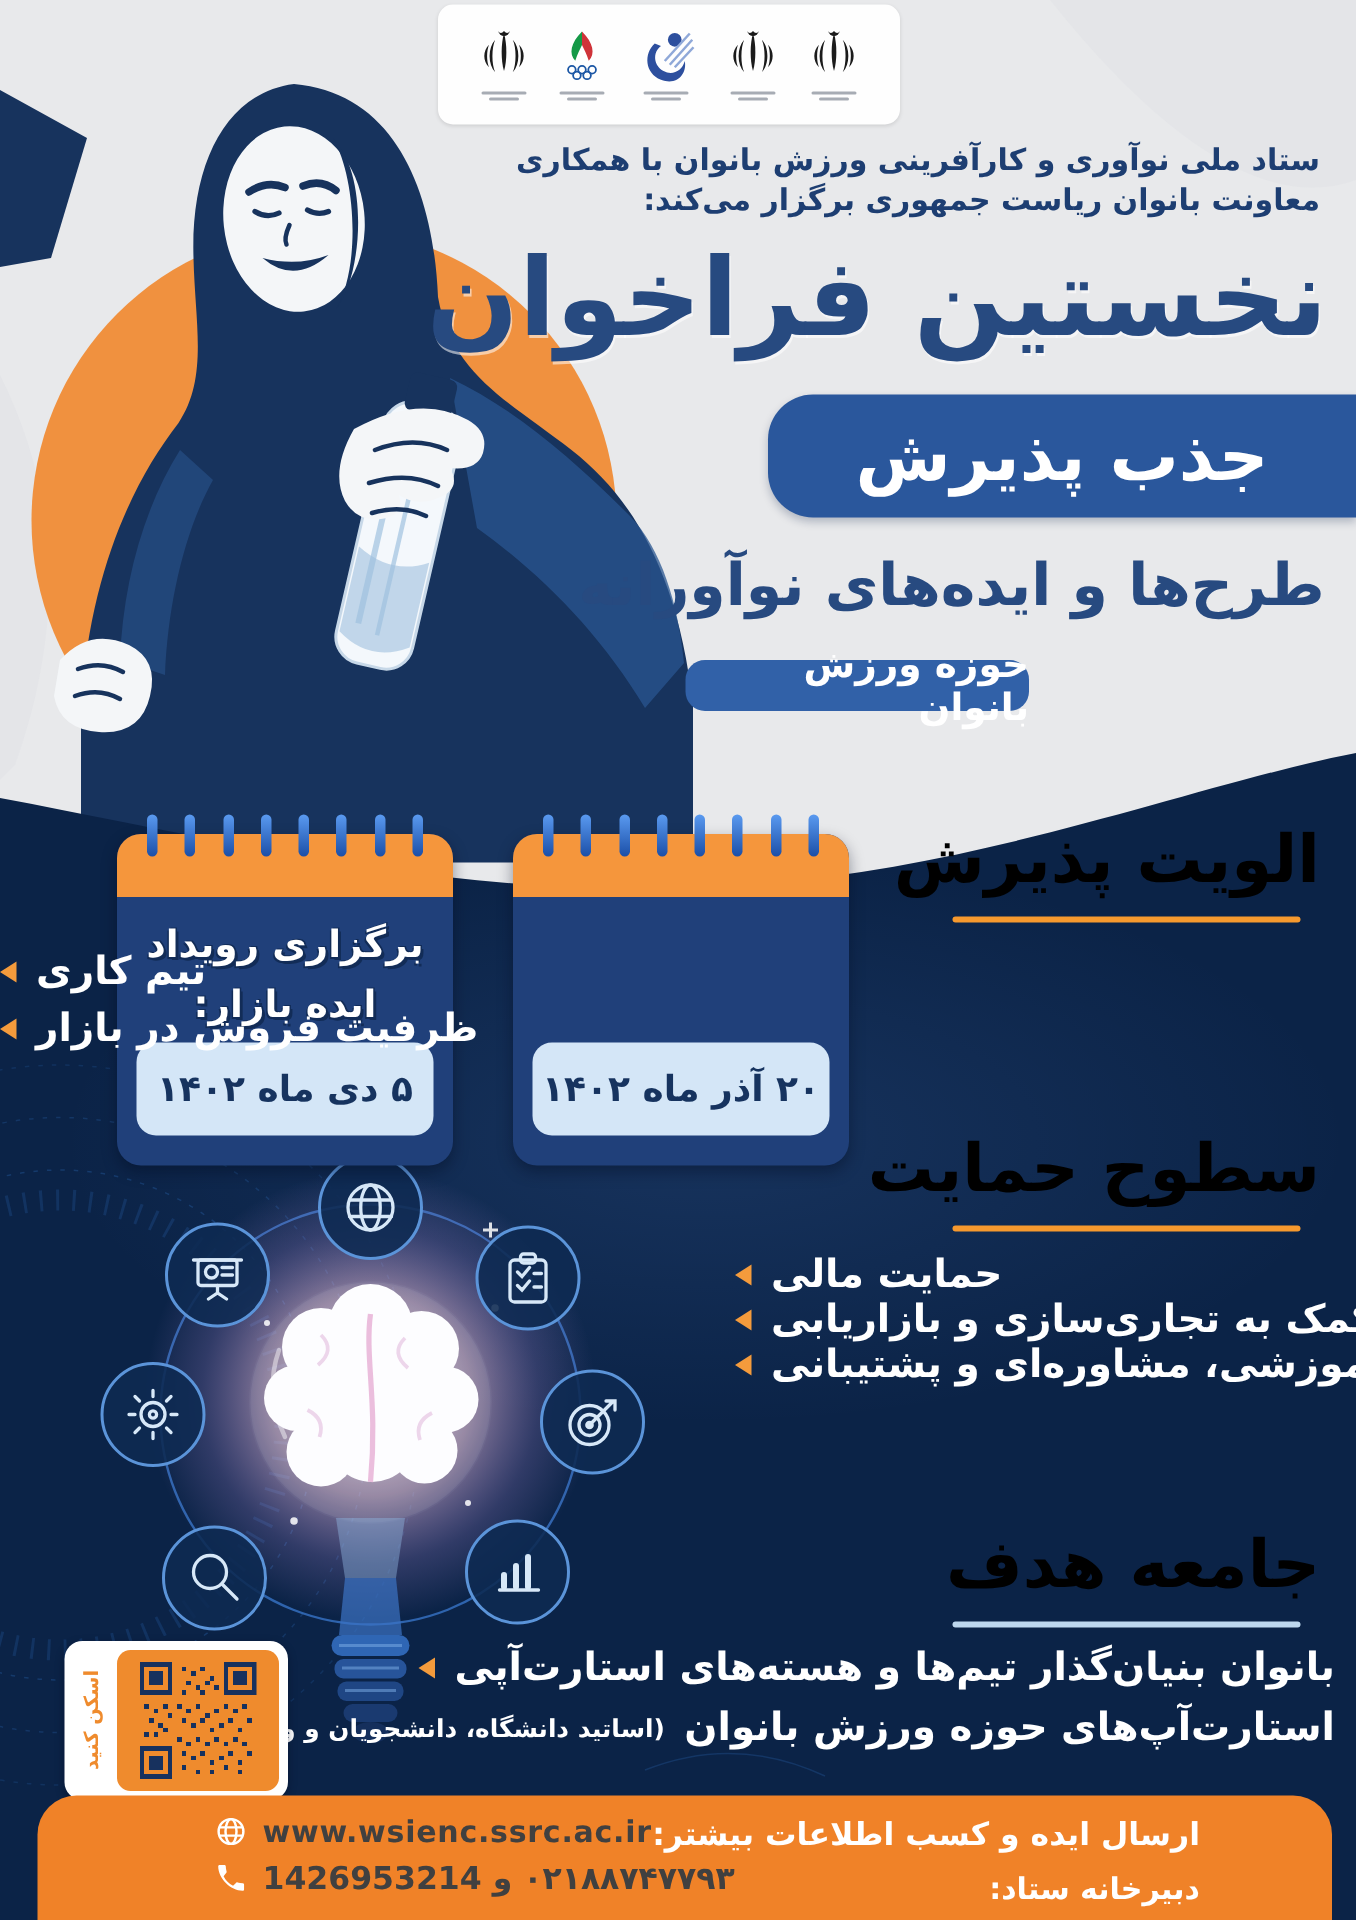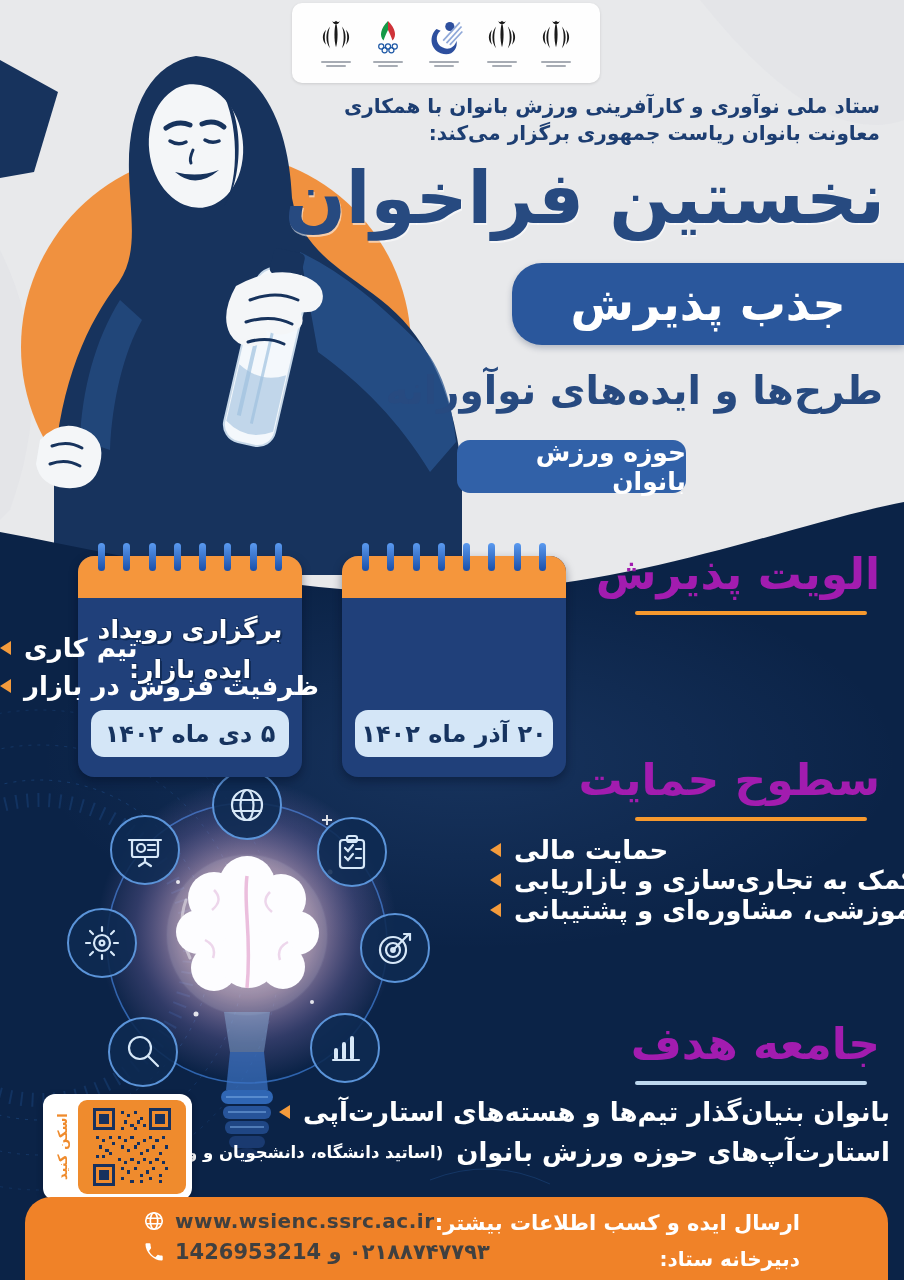--- a/index.html
+++ b/index.html
@@ -24,43 +24,43 @@
   .orgline{right:24px;text-align:right;direction:rtl;color:#1d3e72;font-weight:bold;
     font-size:20px;line-height:27px;width:700px;left:auto;}
   .org1{top:93px;} .org2{top:120px;}
   .title{top:152px;right:19px;direction:rtl;color:#274a80;font-weight:bold;font-size:72px;
     line-height:1.3;text-shadow:1px 2px 0 rgba(255,255,255,.55);}
   .badge-main{top:263px;left:512px;right:0;height:82px;background:#2a579c;
     border-radius:30px 0 0 30px;display:flex;align-items:center;justify-content:center;
     box-shadow:0 3px 6px rgba(10,30,70,.25);}
   .badge-main span{color:#fff;font-weight:bold;font-size:46px;direction:rtl;}
   .subtitle{top:368px;right:21px;direction:rtl;color:#274a80;font-weight:bold;font-size:39px;}
-  .badge-scope{top:440px;left:457px;width:229px;height:53px;background:#3161a8;border-radius:13px;
+  .badge-scope{top:440px;left:457px;width:229px;height:34px;background:#3161a8;border-radius:13px;
     display:flex;align-items:center;justify-content:center;}
   .badge-scope span{color:#fff;font-weight:bold;font-size:25px;direction:rtl;}
 
   
   .card{top:556px;width:224px;height:221px;background:#20407a;border-radius:16px;
     box-shadow:0 4px 10px rgba(0,10,30,.4);}
   .card-deadline{left:342px;} .card-event{left:78px;}
   .card-head{position:absolute;top:0;left:0;right:0;height:42px;background:#f5963c;
     border-radius:16px 16px 0 0;}
   .pins{position:absolute;top:-13px;left:20px;right:20px;display:flex;justify-content:space-between;}
   .pin{width:7px;height:28px;border-radius:4px;background:linear-gradient(180deg,#5a9af0,#1b4fa8);}
   .card-label{position:absolute;top:54px;left:6px;right:6px;text-align:center;direction:rtl;
     color:#ffffff;font-weight:bold;font-size:25px;line-height:40px;
     text-shadow:2px 2px 0 #122c57,-1px 1px 0 #122c57,1px -1px 0 #122c57;}
-  .pill{position:absolute;left:13px;right:13px;bottom:20px;height:47px;background:#d4e6f7;
+  .pill{position:absolute;left:13px;right:13px;bottom:20px;height:62px;background:#d4e6f7;
     border-radius:13px;display:flex;align-items:center;justify-content:center;}
   .pill span{color:#16335f;font-weight:bold;font-size:24px;direction:rtl;}
 
   
   .sec{position:absolute;left:0;right:0;z-index:2;}
   .sec1{top:546px;} .sec2{top:752px;} .sec3{top:1016px;}
-  .sec h2{margin:0;text-align:right;padding-right:24px;direction:rtl;color:#a21caf;
+  .sec h2{margin:0;text-align:right;padding-right:24px;direction:rtl;color:#000000;
     font-weight:bold;font-size:44px;line-height:56px;}
   .rule{height:4px;background:#f6992e;width:232px;margin:9px 37px 0 auto;border-radius:2px;}
   .rule-blue{background:#bdd7ee;}
   .list{display:flex;flex-direction:column;}
   .sec1 .list{margin-top:18px;gap:8px;}
   .sec2 .list{margin-top:14px;padding-left:490px;}
   .sec3 .list{margin-top:12px;padding-right:14px;gap:10px;}
   .li{display:flex;align-items:center;gap:13px;direction:ltr;}
   .sec3 .li{justify-content:flex-end;}
   .tri{width:0;height:0;border-top:7px solid transparent;border-bottom:7px solid transparent;

